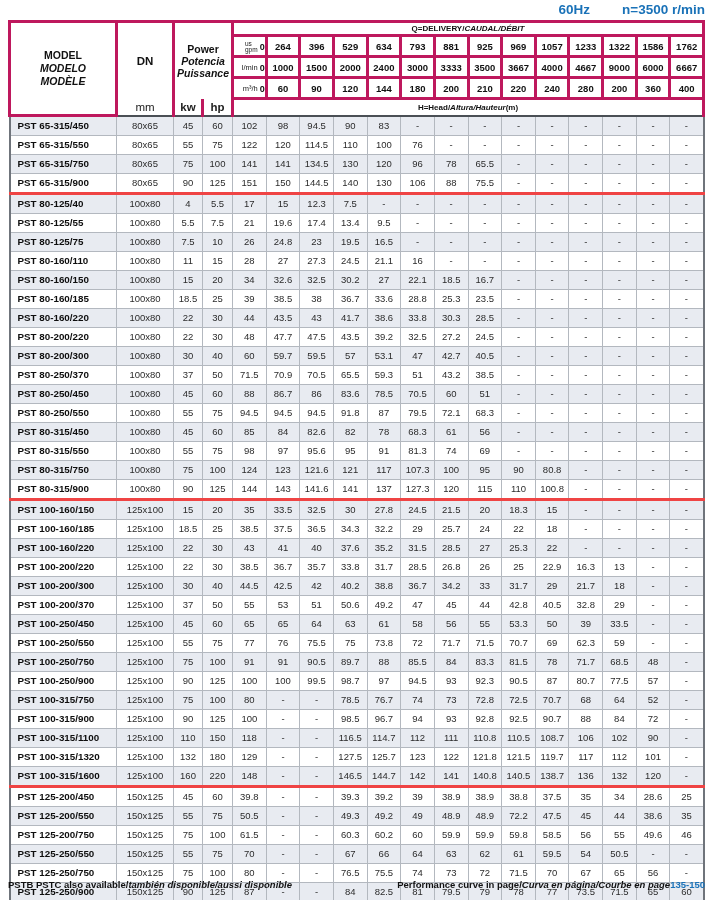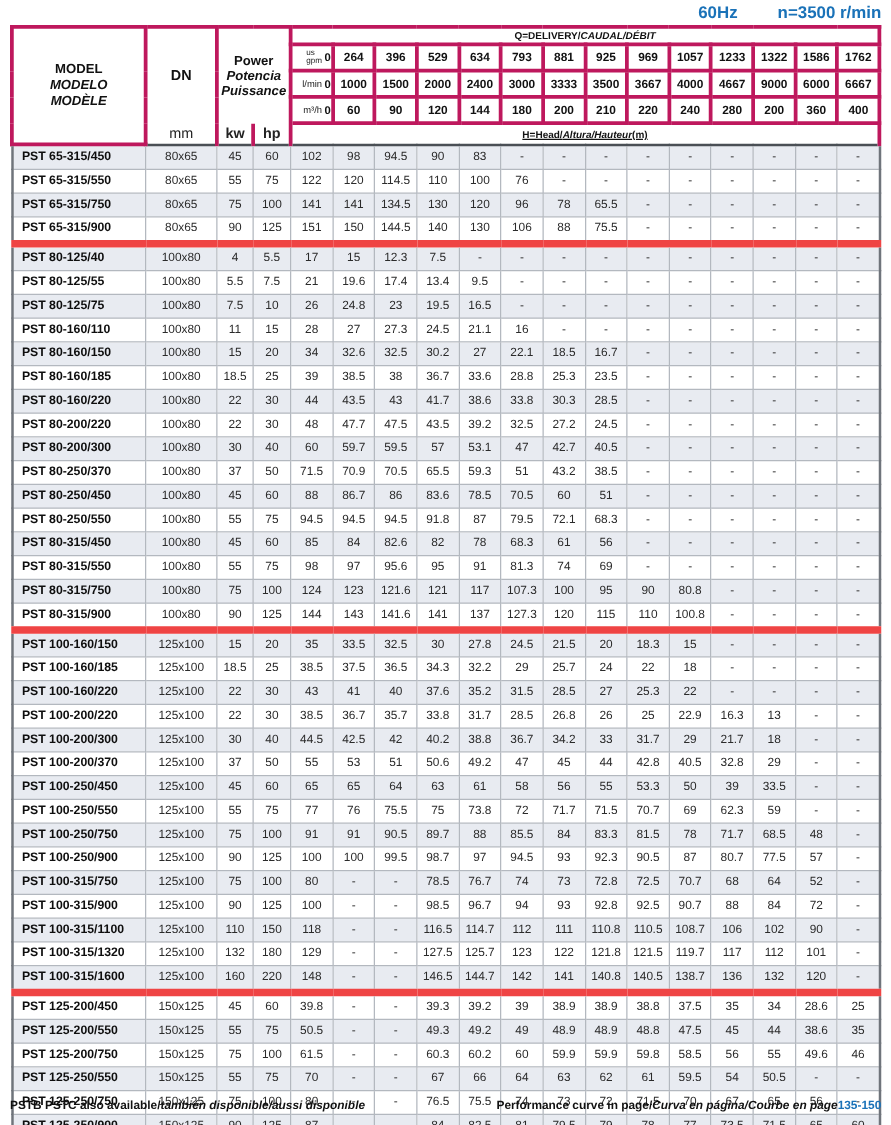--- a/index.html
+++ b/index.html
@@ -32,30 +32,30 @@
   th.q-title .it{font-style:italic;}
   tr.unit-row th{height:13px;}
   th.unit-cell{text-align:right;padding-right:4px;white-space:nowrap;}
   th.unit-cell .stack{display:inline-flex;flex-direction:column;vertical-align:middle;text-align:left;font-size:6.5px;line-height:6px;color:#222;}
   th.unit-cell .ulabel{font-size:7.5px;color:#222;vertical-align:middle;}
   th.unit-cell b{font-size:9px;color:#111;margin-left:2px;vertical-align:middle;}
   th.qv{text-align:center;font-size:9.5px;font-weight:bold;color:#111;}
   tr.h5 th{height:17px;border-bottom:2px solid #4a4f55;}
   th.mm{border-top:none;text-align:center;font-size:11.5px;color:#222;}
   th.pw{border-top:none;text-align:center;font-size:11.5px;color:#222;font-weight:bold;}
-  th.head-label{text-align:center;font-size:8px;font-weight:bold;color:#111;text-decoration:underline;}
+  th.head-label{text-align:center;font-size:8px;font-weight:bold;color:#111;}
   th.head-label .it{font-style:italic;}
   
   tbody td{
     height:18px;line-height:18px;border:1px solid #b3b8bf;
     text-align:center;font-size:9.5px;color:#2b2b2b;white-space:nowrap;overflow:hidden;
   }
   tbody td.model{text-align:left;padding-left:7px;font-weight:bold;font-size:9.8px;color:#0e0e0e;}
   tbody tr.shade td{background:#e8ebf1;}
-  tbody tr.group-start td{border-top:6px solid #ef4444;}
+  tbody tr.group-start td{border-top:3px solid #ef4444;}
   
   .footer{
     position:absolute;left:8px;right:8px;top:879px;
     display:flex;justify-content:space-between;align-items:baseline;
     font-size:9.5px;font-weight:bold;color:#111;
   }
   .footer .it{font-style:italic;}
   .footer .pages{color:#1a72b8;}
 </style>
 </head>
@@ -882,21 +882,21 @@
           <td class="kw">55</td>
           <td class="hp">75</td>
           <td class="head">50.5</td>
           <td class="head">-</td>
           <td class="head">-</td>
           <td class="head">49.3</td>
           <td class="head">49.2</td>
           <td class="head">49</td>
           <td class="head">48.9</td>
           <td class="head">48.9</td>
-          <td class="head">48.8</td>
+          <td class="head">72.2</td>
           <td class="head">47.5</td>
           <td class="head">45</td>
           <td class="head">44</td>
           <td class="head">38.6</td>
           <td class="head">35</td>
         </tr>
         <tr>
           <td class="model">PST 125-200/750</td>
           <td class="dn">150x125</td>
           <td class="kw">75</td>

